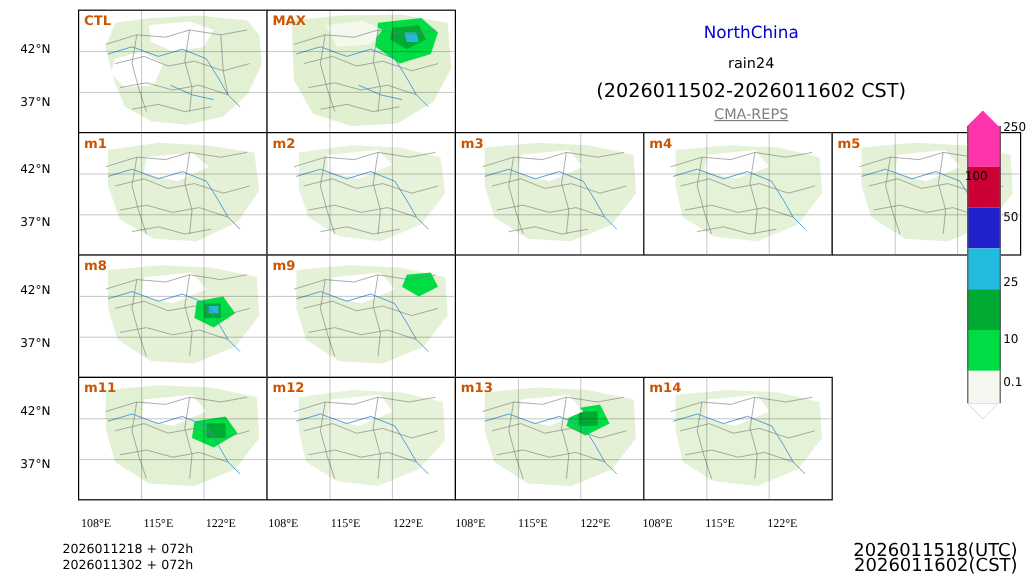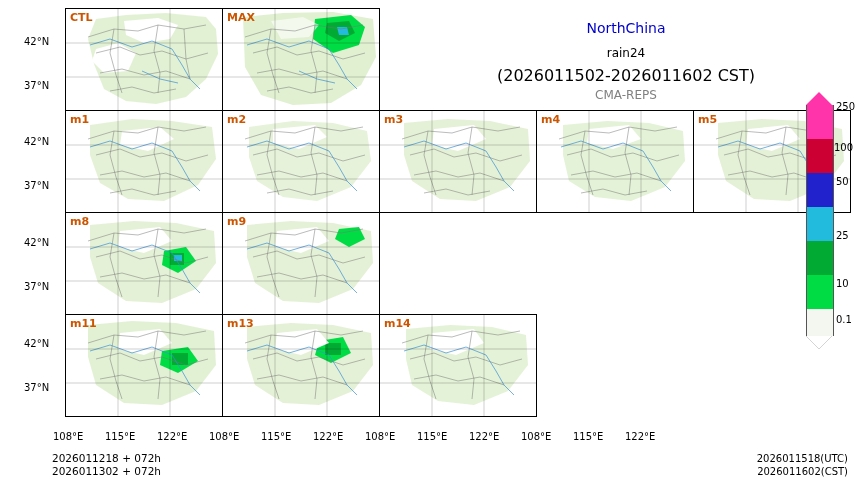--- a/index.html
+++ b/index.html
@@ -18,48 +18,48 @@
   .cell:first-child{margin-left:0;}
   .row:first-child .cell{margin-top:0;}
   .cell-label{
     position:absolute;left:4px;top:2px;font-size:11px;font-weight:bold;
     color:#cc5500;z-index:6;letter-spacing:0px;
   }
   .map-svg{position:absolute;left:0;top:0;width:100%;height:100%;}
 
   
   .ylab{
-    position:absolute;font-size:10px;color:#000;width:42px;padding-left:24px;
+    position:absolute;font-size:10px;color:#000;text-align:right;width:42px;
   }
   .xlab{
-    position:absolute;font-size:10px;color:#000;width:54px;
+    position:absolute;font-size:10px;color:#000;text-align:center;width:54px;font-family:Liberation Serif, serif;
   }
   
   .hdr-title{
     position:absolute;left:466px;top:20px;width:320px;text-align:center;
     font-size:14px;font-weight:normal;color:#0000cc;
   }
   .hdr-var{
     position:absolute;left:466px;top:46px;width:320px;text-align:center;
     font-size:12px;color:#000;
   }
   .hdr-period{
     position:absolute;left:436px;top:66px;width:380px;text-align:center;
     font-size:16px;color:#000;
   }
   .hdr-model{
     position:absolute;left:466px;top:88px;width:320px;text-align:center;
-    font-size:12px;color:#808080;
+    font-size:12px;color:#808080;text-decoration:underline;
   }
   
   .foot-left{
     position:absolute;left:52px;top:452px;font-size:10.5px;color:#000;line-height:13px;
   }
   .foot-right{
-    position:absolute;right:12px;top:452px;font-size:10px;color:#000;
+    position:absolute;right:12px;top:452px;font-size:15px;color:#000;
     line-height:13px;text-align:right;
   }
   
   .cbar{position:absolute;left:806px;top:92px;width:26px;}
   .cbar-seg{width:26px;border-left:1px solid #555;border-right:1px solid #555;}
   .cbar-tick{
     position:absolute;left:30px;font-size:10px;color:#000;white-space:nowrap;
   }
   .tri{width:0;height:0;margin-left:0;}
 </style>
@@ -351,20 +351,44 @@
         </g>
         <g stroke="#000" stroke-width="0.35" opacity="0.55">
           <line x1="52" y1="0" x2="52" y2="101"></line>
             <line x1="104" y1="0" x2="104" y2="101"></line>
           <line x1="0" y1="34" x2="156" y2="34"></line>
             <line x1="0" y1="68" x2="156" y2="68"></line>
         </g>
       </svg>
     </div>
 
+    <div class="cell">
+      <span class="cell-label">m12</span>
+      <svg class="map-svg" viewBox="0 0 156 101" preserveAspectRatio="none">
+        <path d="M26,16 L70,10 L112,12 L146,20 L148,52 L126,76 L92,90 L58,86 L32,70 L26,44 Z" fill="#ddeecc" opacity="0.72"></path>
+        <path d="M52,18 L94,14 L104,28 L76,40 L50,34 Z" fill="#ffffff"></path>
+        <g stroke="#777" fill="none" stroke-width="0.5">
+          <path d="M22,28 L48,20 L72,22 L92,16 L118,20 L140,16"></path>
+          <path d="M30,44 L54,38 L74,46 L96,42 L120,50 L142,44"></path>
+          <path d="M34,64 L56,60 L78,66 L100,62 L124,70"></path>
+          <path d="M48,20 L44,44 L50,66 L56,84"></path>
+          <path d="M92,16 L88,42 L94,64 L92,84"></path>
+        </g>
+        <g stroke="#3b8fd4" fill="none" stroke-width="0.7">
+          <path d="M24,36 L44,30 L66,38 L86,32 L106,40"></path>
+          <path d="M106,40 L116,56 L124,70 L134,80"></path>
+        </g>
+        <g stroke="#000" stroke-width="0.35" opacity="0.55">
+          <line x1="52" y1="0" x2="52" y2="101"></line>
+            <line x1="104" y1="0" x2="104" y2="101"></line>
+          <line x1="0" y1="34" x2="156" y2="34"></line>
+            <line x1="0" y1="68" x2="156" y2="68"></line>
+        </g>
+      </svg>
+    </div>
 
     <div class="cell">
       <span class="cell-label">m13</span>
       <svg class="map-svg" viewBox="0 0 156 101" preserveAspectRatio="none">
         <path d="M24,12 L68,8 L110,10 L148,18 L150,50 L130,76 L96,90 L60,88 L32,70 L24,44 Z" fill="#ddeecc" opacity="0.8"></path>
         <path d="M96,26 L120,22 L128,38 L108,48 L92,40 Z" fill="#00dd44"></path>
         <path d="M102,28 L118,28 L118,40 L102,40 Z" fill="#00aa33"></path>
         <path d="M54,18 L94,14 L106,28 L78,40 L52,34 Z" fill="#ffffff"></path>
         <g stroke="#777" fill="none" stroke-width="0.5">
           <path d="M22,28 L48,20 L72,22 L92,16 L118,20 L140,16"></path>
@@ -443,21 +467,21 @@
   <div class="cbar-seg" style="height:34px;background:#ff33aa;"></div>
   <div class="cbar-seg" style="height:34px;background:#cc0033;"></div>
   <div class="cbar-seg" style="height:34px;background:#2222cc;"></div>
   <div class="cbar-seg" style="height:34px;background:#22bbdd;"></div>
   <div class="cbar-seg" style="height:34px;background:#00aa33;"></div>
   <div class="cbar-seg" style="height:34px;background:#00dd44;"></div>
   <div class="cbar-seg" style="height:27px;background:#f4f7f0;"></div>
   <div class="tri" style="border-left:13px solid transparent;border-right:13px solid transparent;border-top:13px solid #ffffff;filter:drop-shadow(0 0 0 #555);"></div>
 </div>
 <div class="cbar-tick" style="top:101px;left:836px;">250</div>
-<div class="cbar-tick" style="top:142px;left:804px;margin-left:30px;">100</div>
+<div class="cbar-tick" style="top:142px;left:804px;">100</div>
 <div class="cbar-tick" style="top:176px;left:836px;">50</div>
 <div class="cbar-tick" style="top:230px;left:836px;">25</div>
 <div class="cbar-tick" style="top:278px;left:836px;">10</div>
 <div class="cbar-tick" style="top:314px;left:836px;">0.1</div>
 
 <div class="foot-left">
   <div>2026011218  +  072h</div>
   <div>2026011302  +  072h</div>
 </div>
 <div class="foot-right">

